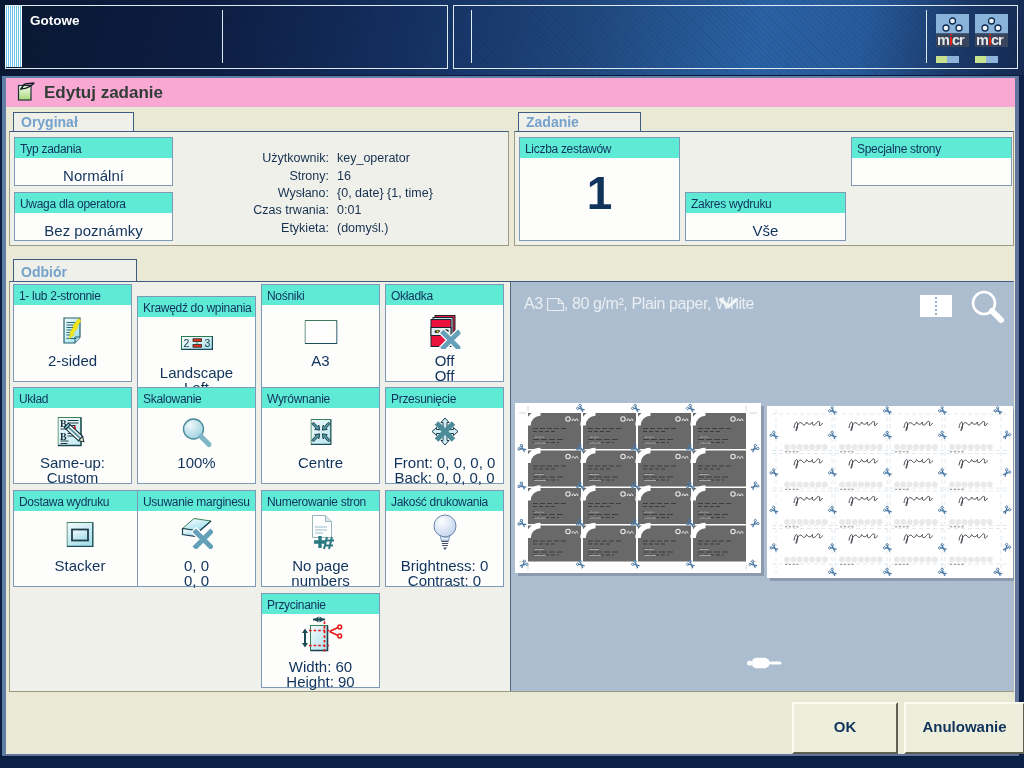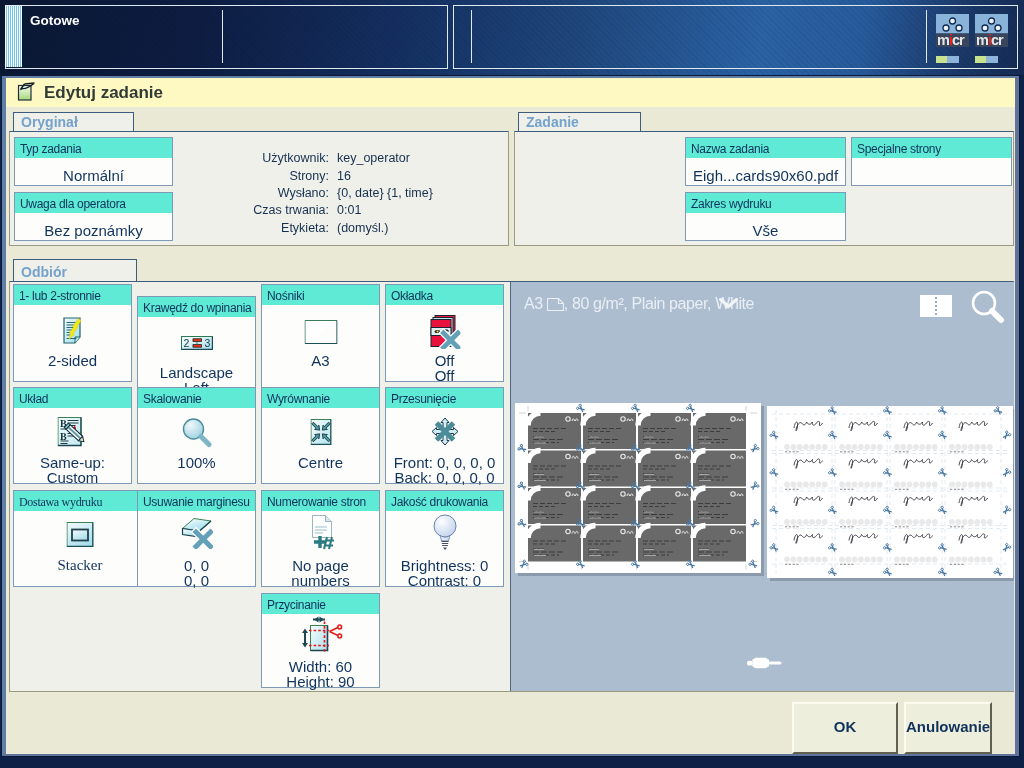--- a/index.html
+++ b/index.html
@@ -15,21 +15,21 @@
 background:repeating-linear-gradient(90deg,#ffffff 0 1px,#6ec3e6 1px 2px);}
 #gotowe{position:absolute;left:30px;top:13px;color:#fff;font-size:13.5px;font-weight:bold;}
 .micr{position:absolute;top:14px;width:33px;height:33px;}
 .bars{position:absolute;top:56px;width:23px;height:7px;}
 .bars .g{position:absolute;left:0;top:0;width:11px;height:7px;background:#c9e290;}
 .bars .b{position:absolute;left:11px;top:0;width:12px;height:7px;background:#8fb4d9;}
 
 #dlg{position:absolute;left:2px;top:76px;width:1017px;height:680px;box-sizing:border-box;
 background:#e9e9d6;border-top:2px solid #607ea6;border-left:4px solid #607ea6;
 border-right:4px solid #60739a;border-bottom:2px solid #60739a;outline:1px solid #0a1a3a;}
-#dlghead{position:absolute;left:0;top:0;right:0;height:29px;background:#fef9c3;}
+#dlghead{position:absolute;left:0;top:0;right:0;height:29px;background:#f9a8d4;}
 #dlgtitle{position:absolute;left:38px;top:5px;font-size:17px;font-weight:bold;color:#323c36;}
 .grp{position:absolute;background:#f0f0ea;border-top:1px solid #3d5c80;
 border-left:1px solid #9a9a80;border-right:1px solid #9a9a80;border-bottom:1px solid #9a9a80;box-sizing:border-box;}
 .tab{position:absolute;height:19px;background:#f0f0ea;border:1px solid #3d5c80;border-bottom:none;
 box-sizing:border-box;font-size:14px;font-weight:bold;color:#74a2cc;padding:1px 0 0 7px;}
 .tile{position:absolute;background:#fdfdfb;border:1px solid #7e99b5;box-sizing:border-box;}
 .th{height:20px;background:#5eead4;font-size:12px;letter-spacing:-0.3px;color:#10335c;padding:4px 0 0 5px;box-sizing:border-box;
 white-space:nowrap;overflow:hidden;}
 .tv{position:absolute;left:0;right:0;text-align:center;font-size:15px;color:#10335c;line-height:15px;}
 .ic{position:absolute;left:50%;transform:translateX(-50%);}
@@ -128,23 +128,23 @@
         <span class="ilab">Czas trwania:</span>
         <span class="ival">0:01</span>
       </div>
     <div class="irow" style="top:142.5px;">
         <span class="ilab">Etykieta:</span>
         <span class="ival">(domyśl.)</span>
       </div>
 
     <div class="tab" style="left:512px;top:34px;width:123px;">Zadanie</div>
     <div class="grp" style="left:508px;top:53px;width:500px;height:115px;"></div>
-    <div class="tile" style="left:679px;top:59px;width:161px;height:49px;">
-      <div class="th">Nazwa zadania</div>
-      <div class="tv" style="top:30px;">Eigh...cards90x60.pdf</div>
+    <div class="tile" style="left:513px;top:59px;width:161px;height:104px;">
+      <div class="th">Liczba zestawów</div>
+      <div class="tv" style="top:25px;font-size:46px;line-height:60px;font-weight:bold;">1</div>
     </div>
     <div class="tile" style="left:679px;top:114px;width:161px;height:49px;">
       <div class="th">Zakres wydruku</div>
       <div class="tv" style="top:30px;">Vše</div>
     </div>
     <div class="tile" style="left:845px;top:59px;width:161px;height:49px;">
       <div class="th">Specjalne strony</div>
     </div>
 
     <div class="tab" style="left:7px;top:181px;width:124px;height:22px;padding-top:4px;">Odbiór</div>
@@ -289,21 +289,21 @@
           <path d="M14,1 l4,4.5 h-2 v6 h-4 v-6 h-2 z"></path>
           <path d="M14,28 l4,-4.5 h-2 v-6 h-4 v6 h-2 z"></path>
           <path d="M1,14.5 l4.5,-4 v2 h6 v4 h-6 v2 z"></path>
           <path d="M27,14.5 l-4.5,-4 v2 h-6 v4 h6 v2 z"></path>
         </g>
         <path d="M5.5,6 L22.5,23 M22.5,6 L5.5,23" stroke="#4c8c98" stroke-width="5"></path>
       </svg>
       <div class="tv" style="top:67px;">Front: 0, 0, 0, 0<br>Back: 0, 0, 0, 0</div>
     </div>
 
-    <div class="tile" style="left:7px;top:412px;width:134px;height:97px;font-family:Liberation Serif, serif;">
+    <div class="tile" style="left:7px;top:412px;width:134px;height:97px;">
       <div class="th">Dostawa wydruku</div>
       <svg class="ic" style="top:31px;" width="27" height="25" viewBox="0 0 27 25">
         <defs>
             <linearGradient id="stk" x1="0" y1="0" x2="0.6" y2="1">
           <stop offset="0" stop-color="#f4fcfe"></stop>
               <stop offset="1" stop-color="#aadfec"></stop>
             </linearGradient>
           </defs>
         <rect x="0.5" y="0.5" width="26" height="24" fill="url(#stk)" stroke="#3c8055" stroke-width="1"></rect>
         <path d="M26.5,0.5 v24 h-26" fill="none" stroke="#1c4e5a" stroke-width="1.6"></path>
@@ -913,15 +913,15 @@
         </svg>
 
       <svg style="position:absolute;left:236px;top:375px;" width="36" height="12" viewBox="0 0 36 12">
         <rect x="0" y="3.8" width="5.5" height="4.8" rx="2.2" fill="#fff"></rect>
         <path d="M8.5,0.8 h10 l3.5,2 v6.4 l-3.5,2 h-10 l-3.2,-2 v-6.4 z" fill="#fff"></path>
         <rect x="21" y="4.4" width="13.5" height="3.2" rx="1.6" fill="#fff"></rect>
       </svg>
     </div>
 
     <div class="btn" style="left:786px;width:106px;">OK</div>
-    <div class="btn" style="left:898px;width:88px;">Anulowanie</div>
+    <div class="btn" style="left:898px;width:121px;">Anulowanie</div>
   </div>
 </div>
 
 </body></html>

